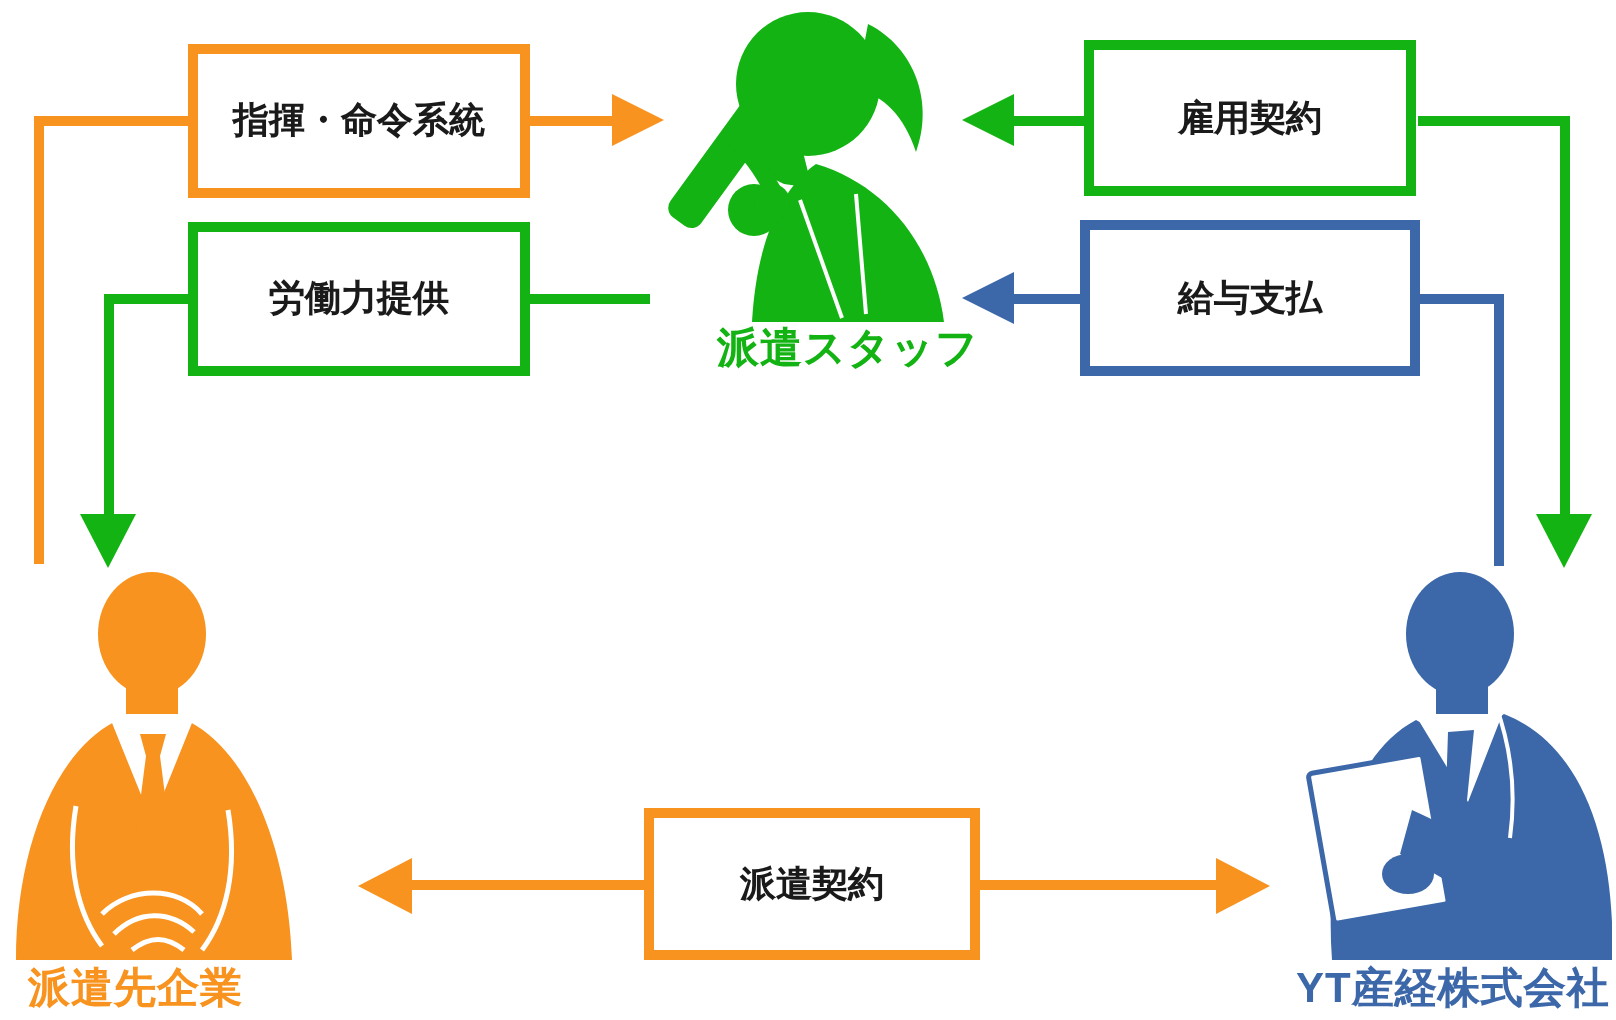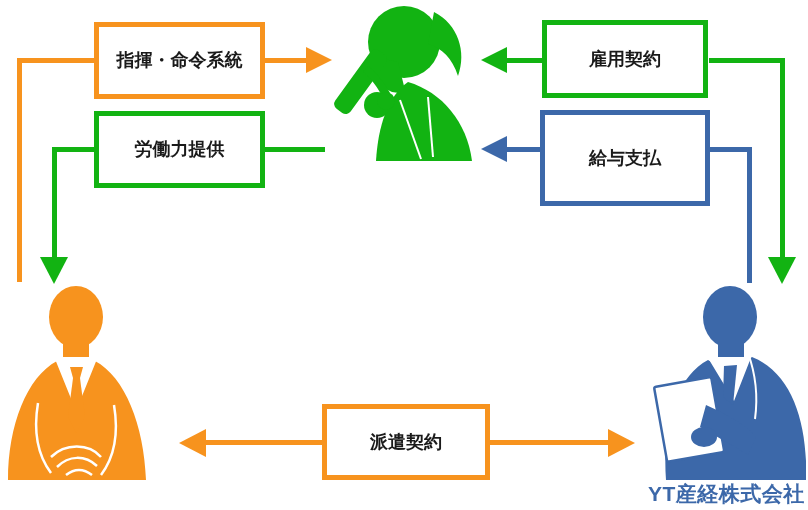--- a/index.html
+++ b/index.html
@@ -10,21 +10,21 @@
   .lbox{position:absolute;box-sizing:border-box;background:#fff;border:5px solid #000;
         display:flex;flex-direction:column;align-items:center;justify-content:center;
         font-size:18px;font-weight:bold;color:#1a1a1a;line-height:1.45;text-align:center;}
   .lbox.orange{border-color:#F7931E;}
   .lbox.green{border-color:#12B312;}
   .lbox.blue{border-color:#3C68A9;}
 
   #box-work{left:94px;top:22px;width:171px;height:77px;}
   #box-labor{left:94px;top:111px;width:171px;height:77px;}
   #box-employment{left:542px;top:20px;width:166px;height:78px;}
-  #box-salary{left:540px;top:110px;width:170px;height:96px;}
+  #box-salary{left:540px;top:110px;width:170px;height:78px;}
   #box-dispatch{left:322px;top:404px;width:168px;height:76px;text-align:center;}
 
   
   .seg{position:absolute;}
   .seg.orange{background:#F7931E;}
   .seg.green{background:#12B312;}
   .seg.blue{background:#3C68A9;}
 
   
   .ah{position:absolute;width:0;height:0;}
@@ -152,15 +152,17 @@
     <path d="M60,73 L82,86 L104,70 L86,116 Z" fill="#fff"></path>
     <path d="M76,81 L89,80 L85,120 L75,112 Z" fill="#3C68A9"></path>
     <g transform="translate(6,102) rotate(-10)">
       <rect x="0" y="0" width="58" height="76" rx="2" fill="#fff" stroke="#3C68A9" stroke-width="2.5"></rect>
     </g>
     <path d="M58,120 C80,130 98,140 108,152 L100,170 C84,160 66,150 52,142 Z" fill="#3C68A9"></path>
     <ellipse cx="56" cy="152" rx="13" ry="10" fill="#3C68A9"></ellipse>
     <path d="M100,68 C108,90 110,112 107,134" stroke="#fff" stroke-width="2" fill="none"></path>
   </svg>
 
+  <div class="entity-label" id="staff-label">派遣スタッフ</div>
+  <div class="entity-label" id="client-label">派遣先企業</div>
   <div class="entity-label" id="agency-label">YT産経株式会社</div>
 
 </div>
 
 </body></html>

